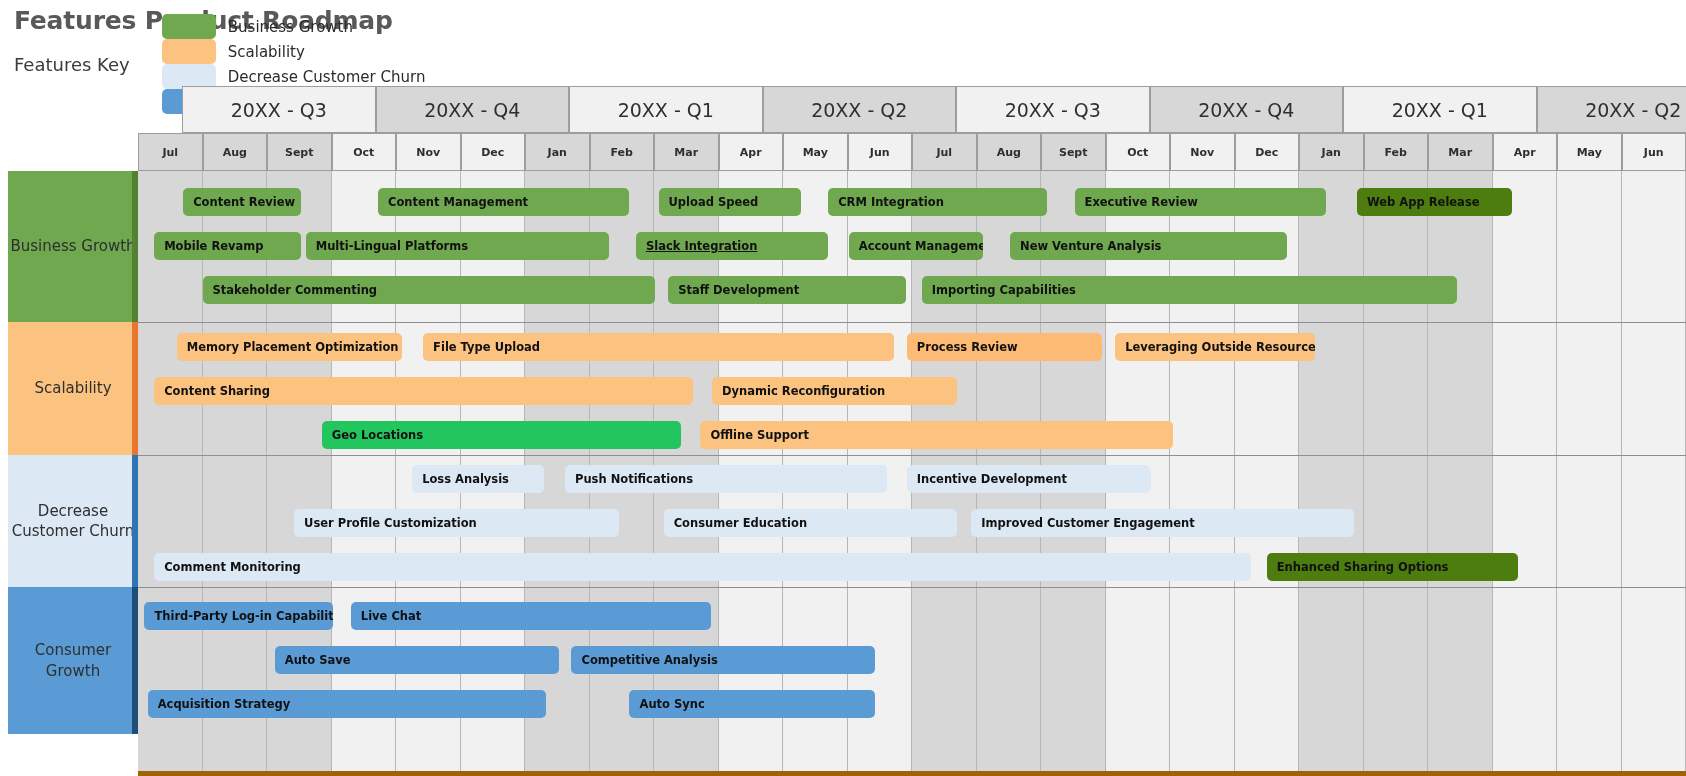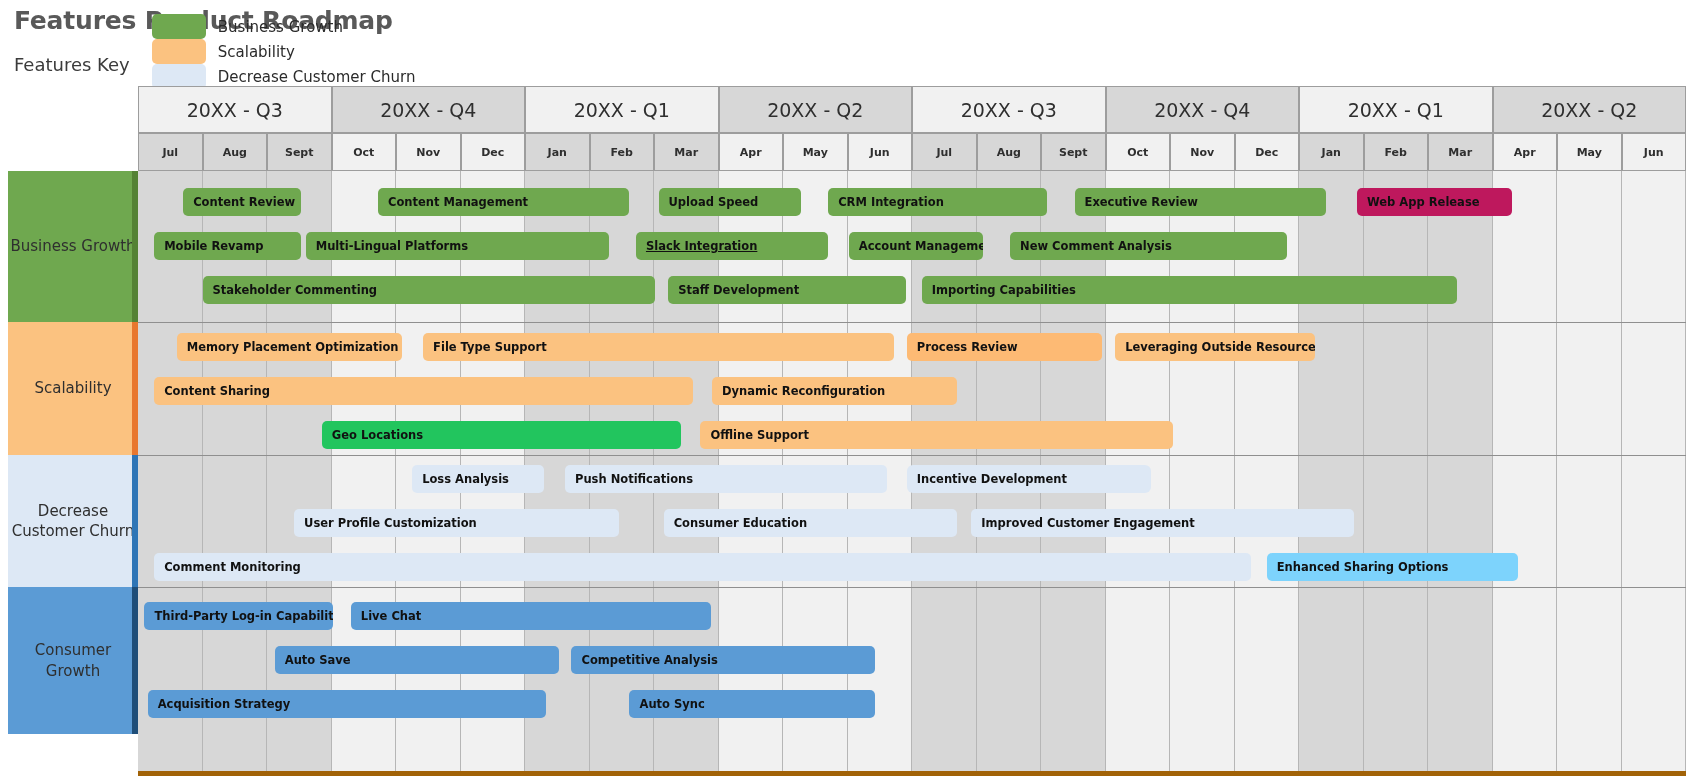--- a/index.html
+++ b/index.html
@@ -34,21 +34,21 @@
     left: 14px;
     top: 50px;
     height: 28px;
     display: flex;
     align-items: center;
     white-space: nowrap;
   }
   .legend-title {
     font-size: 18px;
     color: #3b3b3b;
-    margin-right: 22px;
+    margin-right: 32px;
   }
   .legend-item {
     display: flex;
     align-items: center;
     margin-right: 10px;
   }
   .legend-swatch {
     width: 54px;
     height: 25px;
     border-radius: 5px;
@@ -96,20 +96,21 @@
     top: 0;
     height: 47px;
     border: 1px solid #9d9d9d;
     box-sizing: border-box;
     display: flex;
     align-items: center;
     justify-content: center;
     font-size: 19px;
     color: #2f2f2f;
     background: #f1f1f1;
+    margin-left: 44px;
   }
   .qtr-cell.alt { background: #d7d7d7; }
 
   .month-cell {
     position: absolute;
     top: 47px;
     height: 38px;
     border: 1px solid #9d9d9d;
     box-sizing: border-box;
     display: flex;
@@ -286,47 +287,47 @@
           <div class="mcol shaded" style="left: 1290px; width: 64.5px;"></div>
           <div class="mcol plain" style="left: 1354.5px; width: 64.5px;"></div>
           <div class="mcol plain" style="left: 1419px; width: 64.5px;"></div>
           <div class="mcol plain" style="left: 1483.5px; width: 64.5px;"></div>
           <div class="band-sep" style="top: 151px;"></div>
           <div class="bar" style="left: 45.15px; width: 117.39px; top: 17px; background: rgb(111, 168, 79);">Content Review</div>
           <div class="bar" style="left: 239.94px; width: 251.55px; top: 17px; background: rgb(111, 168, 79);">Content Management</div>
           <div class="bar" style="left: 520.515px; width: 142.545px; top: 17px; background: rgb(111, 168, 79);">Upload Speed</div>
           <div class="bar" style="left: 690.15px; width: 219.3px; top: 17px; background: rgb(111, 168, 79);">CRM Integration</div>
           <div class="bar" style="left: 936.54px; width: 251.55px; top: 17px; background: rgb(111, 168, 79);">Executive Review</div>
-          <div class="bar" style="left: 1219.05px; width: 154.8px; top: 17px; background: #be185d;">Web App Release</div>
+          <div class="bar" style="left: 1219.05px; width: 154.8px; top: 17px; background: #4d7c0f;">Web App Release</div>
           <div class="bar" style="left: 16.125px; width: 146.415px; top: 61px; background: rgb(111, 168, 79);">Mobile Revamp</div>
           <div class="bar" style="left: 167.7px; width: 303.15px; top: 61px; background: rgb(111, 168, 79);">Multi-Lingual Platforms</div>
           <div class="bar" style="left: 497.94px; width: 192.21px; top: 61px; background: rgb(111, 168, 79); text-decoration: underline;">Slack Integration</div>
           <div class="bar" style="left: 710.79px; width: 134.16px; top: 61px; background: rgb(111, 168, 79);">Account Management</div>
-          <div class="bar" style="left: 872.04px; width: 277.35px; top: 61px; background: rgb(111, 168, 79);">New Comment Analysis</div>
+          <div class="bar" style="left: 872.04px; width: 277.35px; top: 61px; background: rgb(111, 168, 79);">New Venture Analysis</div>
           <div class="bar" style="left: 64.5px; width: 452.79px; top: 105px; background: rgb(111, 168, 79);">Stakeholder Commenting</div>
           <div class="bar" style="left: 530.19px; width: 237.36px; top: 105px; background: rgb(111, 168, 79);">Staff Development</div>
           <div class="bar" style="left: 783.675px; width: 535.35px; top: 105px; background: rgb(111, 168, 79);">Importing Capabilities</div>
           <div class="band-sep" style="top: 284px;"></div>
           <div class="bar" style="left: 38.7px; width: 225.75px; top: 162px; background: rgb(251, 194, 128);">Memory Placement Optimization</div>
-          <div class="bar" style="left: 285.09px; width: 470.85px; top: 162px; background: rgb(251, 194, 128);">File Type Support</div>
+          <div class="bar" style="left: 285.09px; width: 470.85px; top: 162px; background: rgb(251, 194, 128);">File Type Upload</div>
           <div class="bar" style="left: 768.84px; width: 195.435px; top: 162px; background: #fdba74;">Process Review</div>
           <div class="bar" style="left: 977.175px; width: 199.95px; top: 162px; background: rgb(251, 194, 128);">Leveraging Outside Resources</div>
           <div class="bar" style="left: 16.125px; width: 538.575px; top: 206px; background: rgb(251, 194, 128);">Content Sharing</div>
           <div class="bar" style="left: 574.05px; width: 245.1px; top: 206px; background: rgb(251, 194, 128);">Dynamic Reconfiguration</div>
           <div class="bar" style="left: 183.825px; width: 359.265px; top: 250px; background: #22c55e;">Geo Locations</div>
           <div class="bar" style="left: 562.44px; width: 472.785px; top: 250px; background: rgb(251, 194, 128);">Offline Support</div>
           <div class="band-sep" style="top: 416px;"></div>
           <div class="bar" style="left: 274.125px; width: 132.225px; top: 294px; background: rgb(221, 232, 245);">Loss Analysis</div>
           <div class="bar" style="left: 426.99px; width: 322.5px; top: 294px; background: rgb(221, 232, 245);">Push Notifications</div>
           <div class="bar" style="left: 768.84px; width: 243.81px; top: 294px; background: rgb(221, 232, 245); border-radius: 6px;">Incentive Development</div>
           <div class="bar" style="left: 156.09px; width: 324.435px; top: 338px; background: rgb(221, 232, 245);">User Profile Customization</div>
           <div class="bar" style="left: 525.675px; width: 293.475px; top: 338px; background: rgb(221, 232, 245);">Consumer Education</div>
           <div class="bar" style="left: 833.34px; width: 382.485px; top: 338px; background: rgb(221, 232, 245);">Improved Customer Engagement</div>
           <div class="bar" style="left: 16.125px; width: 1096.5px; top: 382px; background: rgb(221, 232, 245);">Comment Monitoring</div>
-          <div class="bar" style="left: 1128.75px; width: 251.55px; top: 382px; background: #7dd3fc;">Enhanced Sharing Options</div>
+          <div class="bar" style="left: 1128.75px; width: 251.55px; top: 382px; background: #4d7c0f;">Enhanced Sharing Options</div>
           <div class="bar" style="left: 6.45px; width: 188.34px; top: 431px; background: rgb(91, 155, 213);">Third-Party Log-in Capabilities</div>
           <div class="bar" style="left: 212.85px; width: 360px; top: 431px; background: rgb(91, 155, 213);">Live Chat</div>
           <div class="bar" style="left: 136.74px; width: 283.8px; top: 475px; background: rgb(91, 155, 213);">Auto Save</div>
           <div class="bar" style="left: 433.44px; width: 303.15px; top: 475px; background: rgb(91, 155, 213);">Competitive Analysis</div>
           <div class="bar" style="left: 9.675px; width: 397.965px; top: 519px; background: rgb(91, 155, 213);">Acquisition Strategy</div>
           <div class="bar" style="left: 491.49px; width: 245.1px; top: 519px; background: rgb(91, 155, 213);">Auto Sync</div>
         </div>
     </div>
   </div>
 

